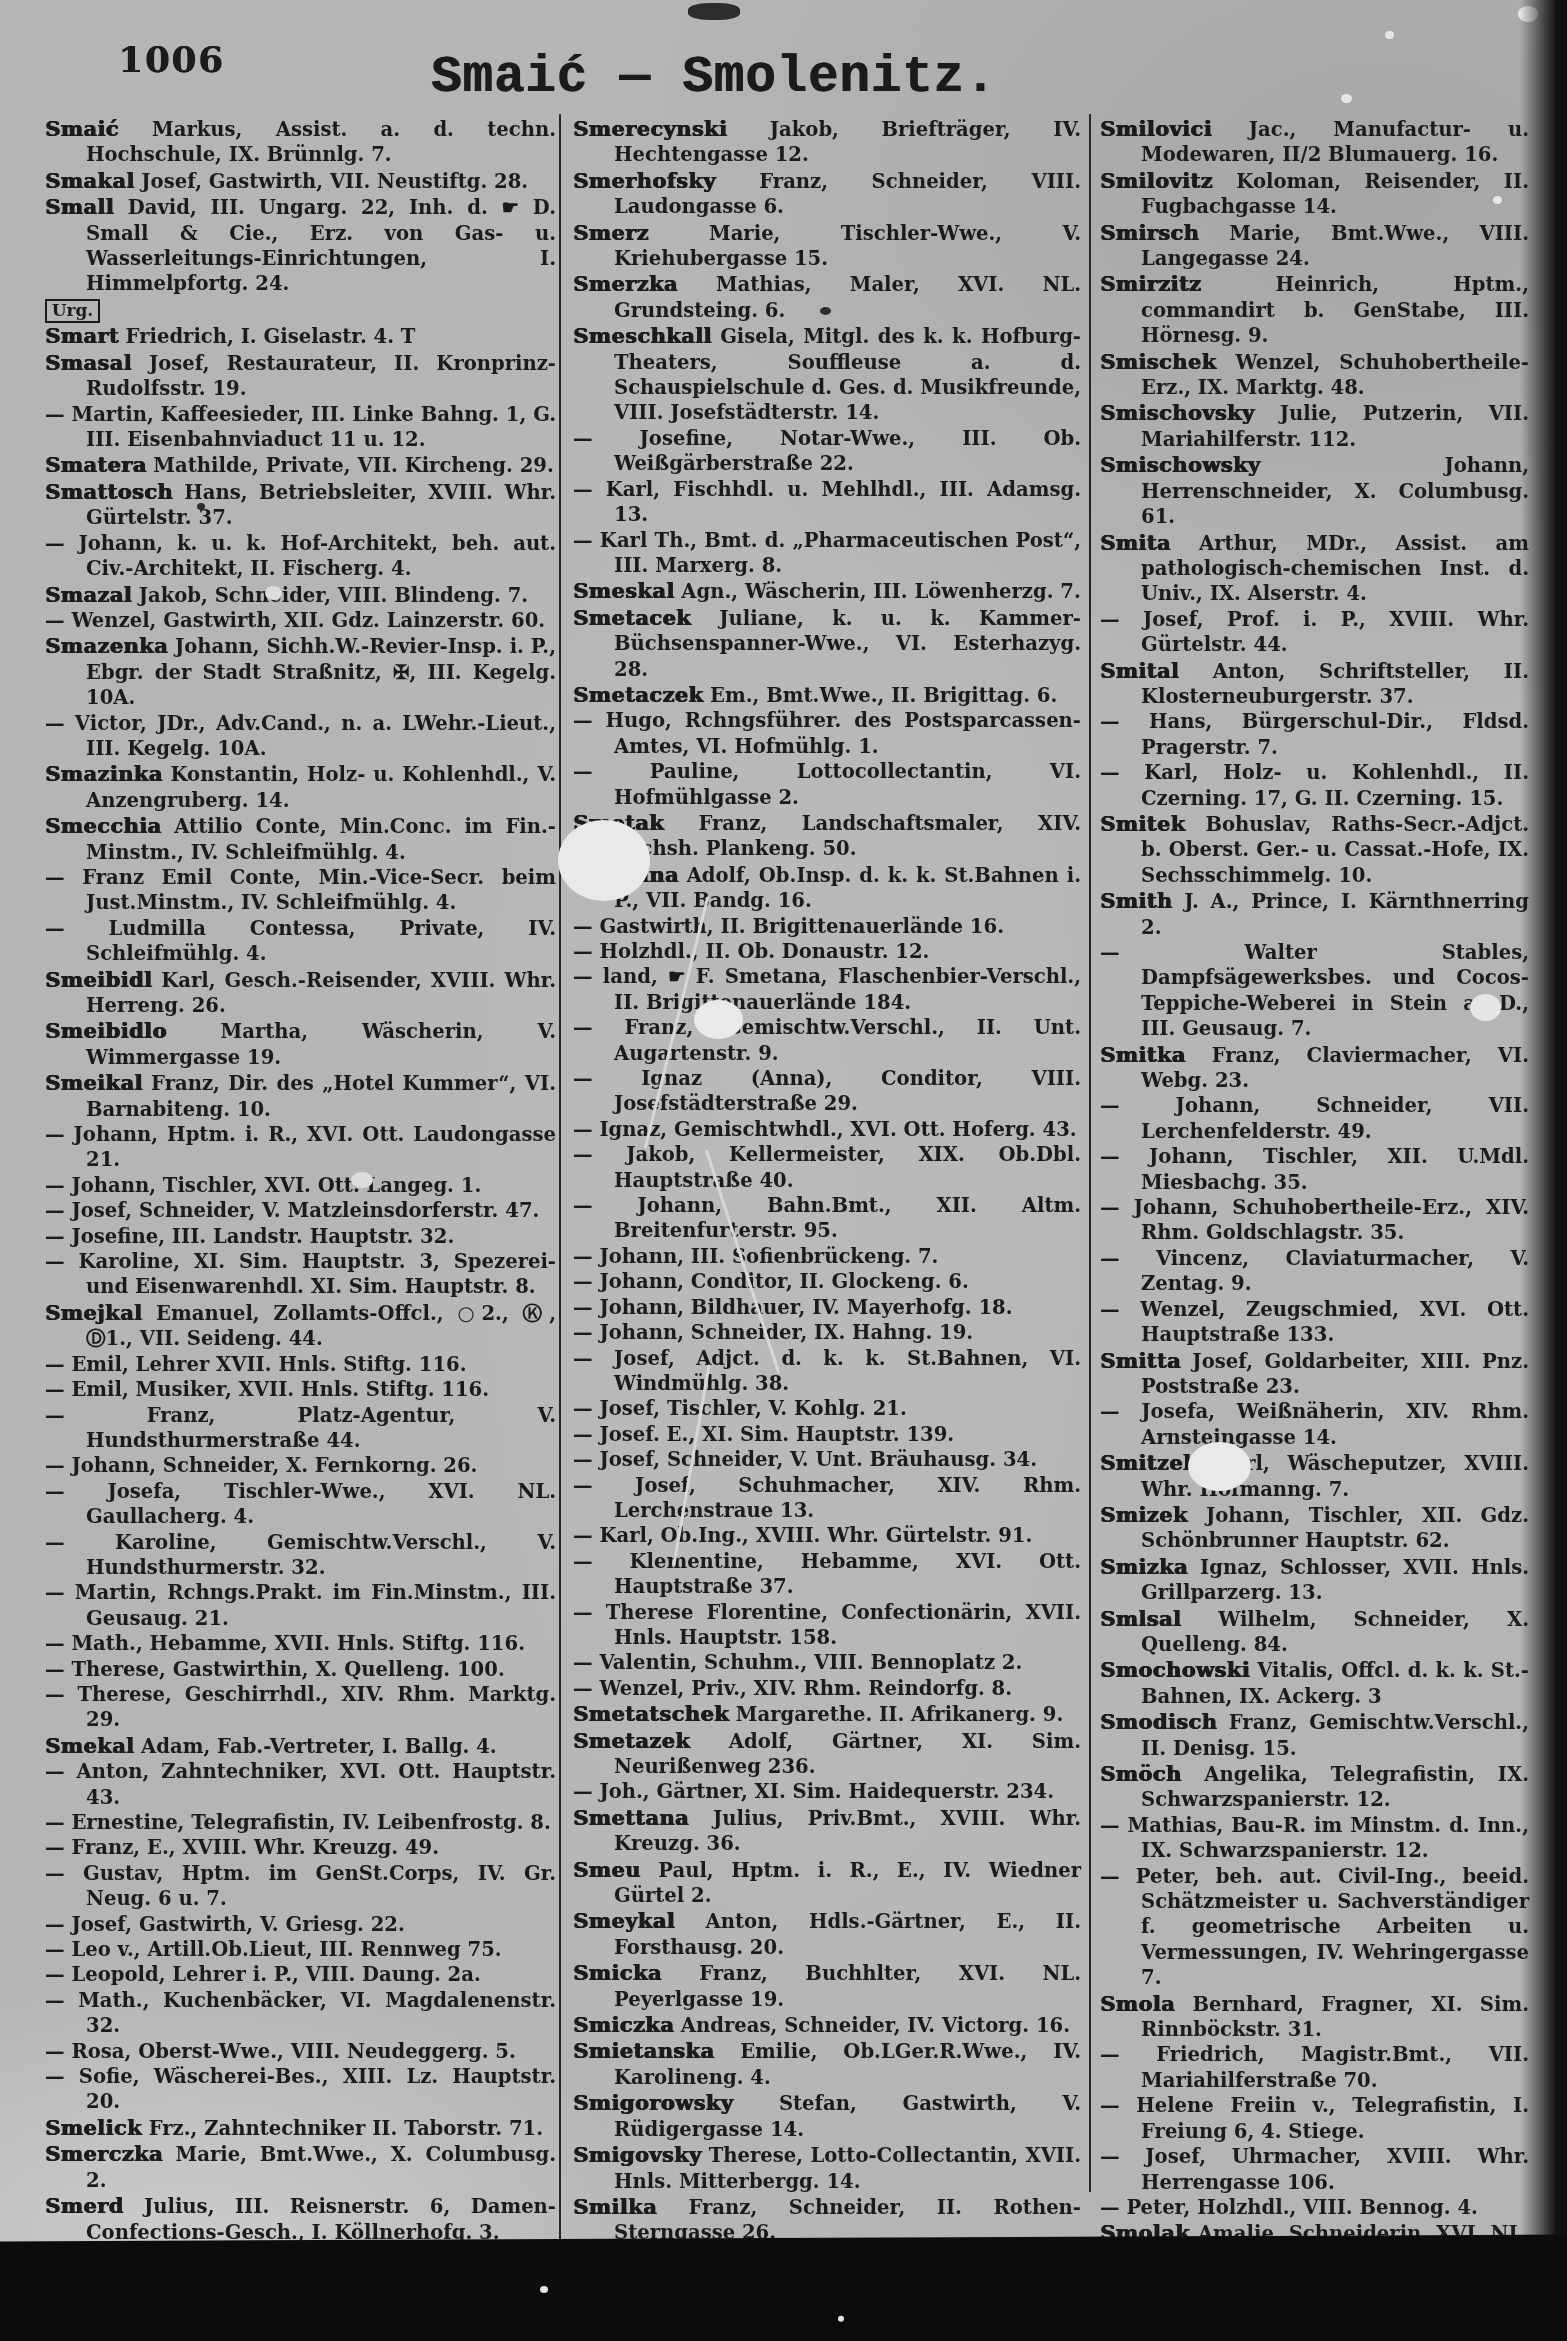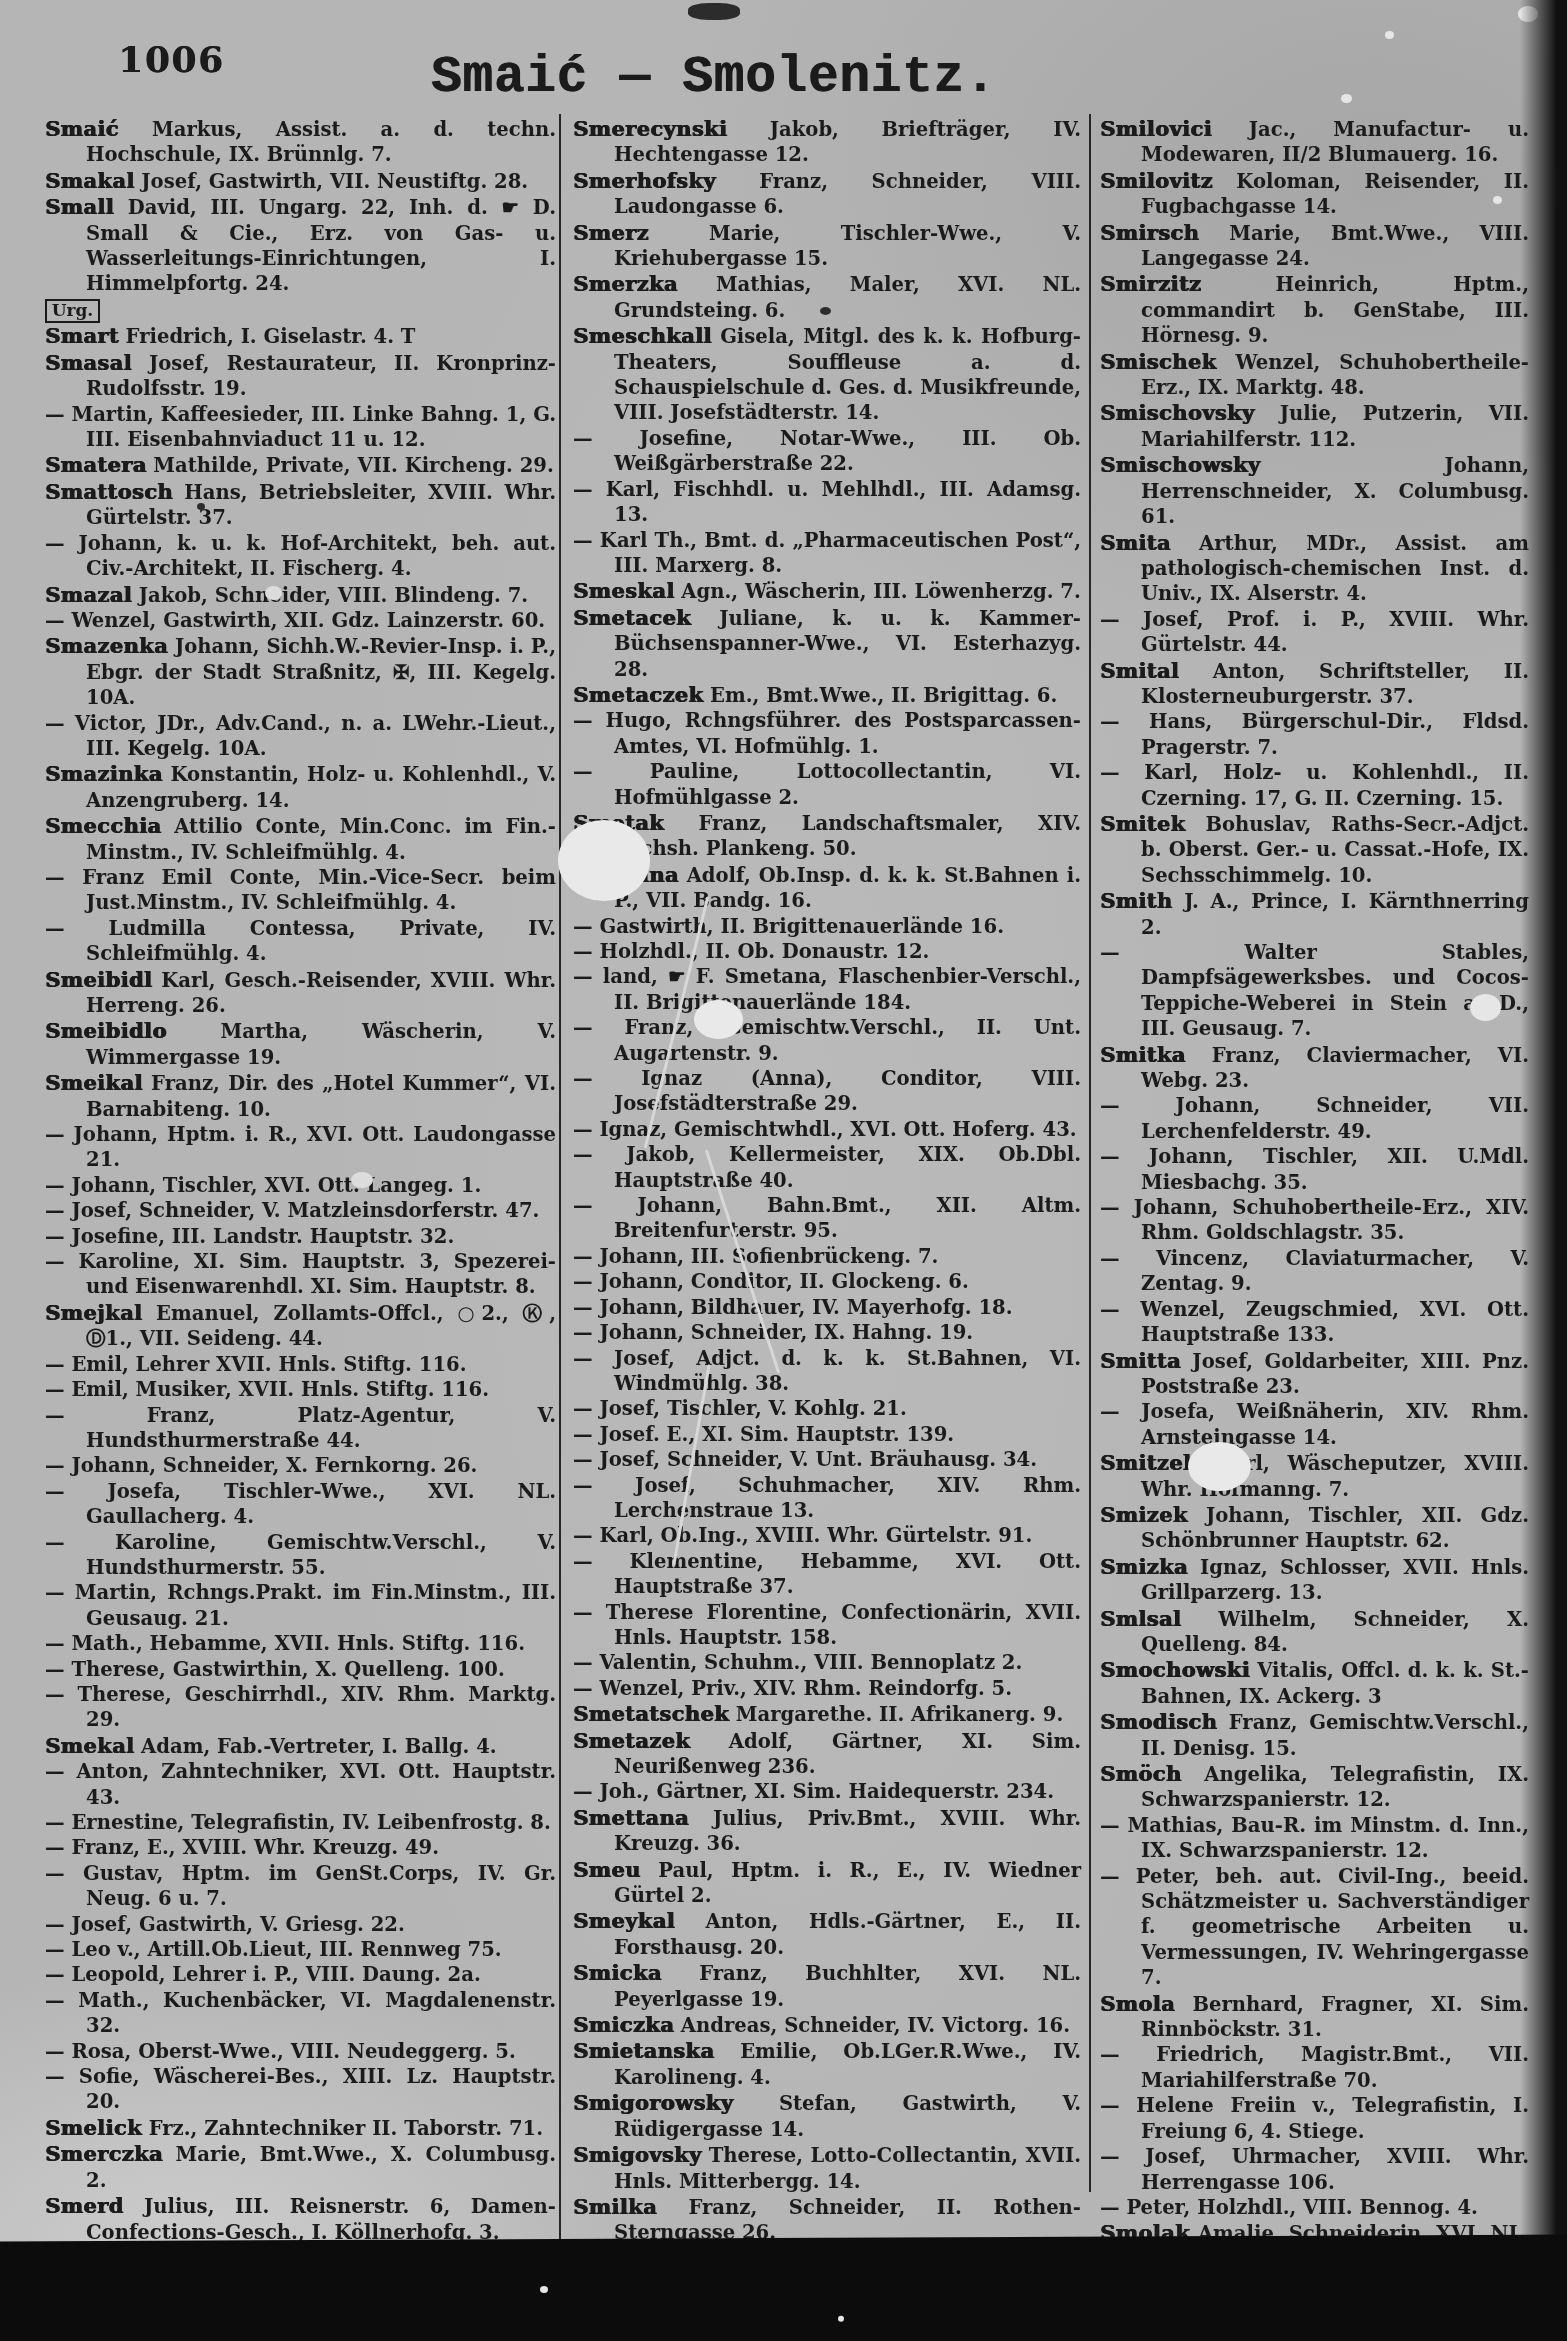--- a/index.html
+++ b/index.html
@@ -105,21 +105,21 @@
     <p class="entry"><span>— Johann, Tischler, XVI. Ott. Langeg. 1.</span></p>
     <p class="entry"><span>— Josef, Schneider, V. Matzleinsdorferstr. 47.</span></p>
     <p class="entry"><span>— Josefine, III. Landstr. Hauptstr. 32.</span></p>
     <p class="entry"><span>— Karoline, XI. Sim. Hauptstr. 3, Spezerei- und Eisenwarenhdl. XI. Sim. Hauptstr. 8.</span></p>
     <p class="entry"><b class="lead">Smejkal</b><span> Emanuel, Zollamts-Offcl., ○2., Ⓚ, Ⓓ1., VII. Seideng. 44.</span></p>
     <p class="entry"><span>— Emil, Lehrer XVII. Hnls. Stiftg. 116.</span></p>
     <p class="entry"><span>— Emil, Musiker, XVII. Hnls. Stiftg. 116.</span></p>
     <p class="entry"><span>— Franz, Platz-Agentur, V. Hundsthurmerstraße 44.</span></p>
     <p class="entry"><span>— Johann, Schneider, X. Fernkorng. 26.</span></p>
     <p class="entry"><span>— Josefa, Tischler-Wwe., XVI. NL. Gaullacherg. 4.</span></p>
-    <p class="entry"><span>— Karoline, Gemischtw.Verschl., V. Hundsthurmerstr. 55.</span></p>
+    <p class="entry"><span>— Karoline, Gemischtw.Verschl., V. Hundsthurmerstr. 32.</span></p>
     <p class="entry"><span>— Martin, Rchngs.Prakt. im Fin.Minstm., III. Geusaug. 21.</span></p>
     <p class="entry"><span>— Math., Hebamme, XVII. Hnls. Stiftg. 116.</span></p>
     <p class="entry"><span>— Therese, Gastwirthin, X. Quelleng. 100.</span></p>
     <p class="entry"><span>— Therese, Geschirrhdl., XIV. Rhm. Marktg. 29.</span></p>
     <p class="entry"><b class="lead">Smekal</b><span> Adam, Fab.-Vertreter, I. Ballg. 4.</span></p>
     <p class="entry"><span>— Anton, Zahntechniker, XVI. Ott. Hauptstr. 43.</span></p>
     <p class="entry"><span>— Ernestine, Telegrafistin, IV. Leibenfrostg. 8.</span></p>
     <p class="entry"><span>— Franz, E., XVIII. Whr. Kreuzg. 49.</span></p>
     <p class="entry"><span>— Gustav, Hptm. im GenSt.Corps, IV. Gr. Neug. 6 u. 7.</span></p>
     <p class="entry"><span>— Josef, Gastwirth, V. Griesg. 22.</span></p>
@@ -164,21 +164,21 @@
     <p class="entry"><span>— Johann, Schneider, IX. Hahng. 19.</span></p>
     <p class="entry"><span>— Josef, Adjct. d. k. k. St.Bahnen, VI. Windmühlg. 38.</span></p>
     <p class="entry"><span>— Josef, Tischler, V. Kohlg. 21.</span></p>
     <p class="entry"><span>— Josef. E., XI. Sim. Hauptstr. 139.</span></p>
     <p class="entry"><span>— Josef, Schneider, V. Unt. Bräuhausg. 34.</span></p>
     <p class="entry"><span>— Josef, Schuhmacher, XIV. Rhm. Lerchenstraue 13.</span></p>
     <p class="entry"><span>— Karl, Ob.Ing., XVIII. Whr. Gürtelstr. 91.</span></p>
     <p class="entry"><span>— Klementine, Hebamme, XVI. Ott. Hauptstraße 37.</span></p>
     <p class="entry"><span>— Therese Florentine, Confectionärin, XVII. Hnls. Hauptstr. 158.</span></p>
     <p class="entry"><span>— Valentin, Schuhm., VIII. Bennoplatz 2.</span></p>
-    <p class="entry"><span>— Wenzel, Priv., XIV. Rhm. Reindorfg. 5.</span></p>
+    <p class="entry"><span>— Wenzel, Priv., XIV. Rhm. Reindorfg. 8.</span></p>
     <p class="entry"><b class="lead">Smetatschek</b><span> Margarethe. II. Afrikanerg. 9.</span></p>
     <p class="entry"><b class="lead">Smetazek</b><span> Adolf, Gärtner, XI. Sim. Neurißenweg 236.</span></p>
     <p class="entry"><span>— Joh., Gärtner, XI. Sim. Haidequerstr. 234.</span></p>
     <p class="entry"><b class="lead">Smettana</b><span> Julius, Priv.Bmt., XVIII. Whr. Kreuzg. 36.</span></p>
     <p class="entry"><b class="lead">Smeu</b><span> Paul, Hptm. i. R., E., IV. Wiedner Gürtel 2.</span></p>
     <p class="entry"><b class="lead">Smeykal</b><span> Anton, Hdls.-Gärtner, E., II. Forsthausg. 20.</span></p>
     <p class="entry"><b class="lead">Smicka</b><span> Franz, Buchhlter, XVI. NL. Peyerlgasse 19.</span></p>
     <p class="entry"><b class="lead">Smiczka</b><span> Andreas, Schneider, IV. Victorg. 16.</span></p>
     <p class="entry"><b class="lead">Smietanska</b><span> Emilie, Ob.LGer.R.Wwe., IV. Karolineng. 4.</span></p>
     <p class="entry"><b class="lead">Smigorowsky</b><span> Stefan, Gastwirth, V. Rüdigergasse 14.</span></p>

